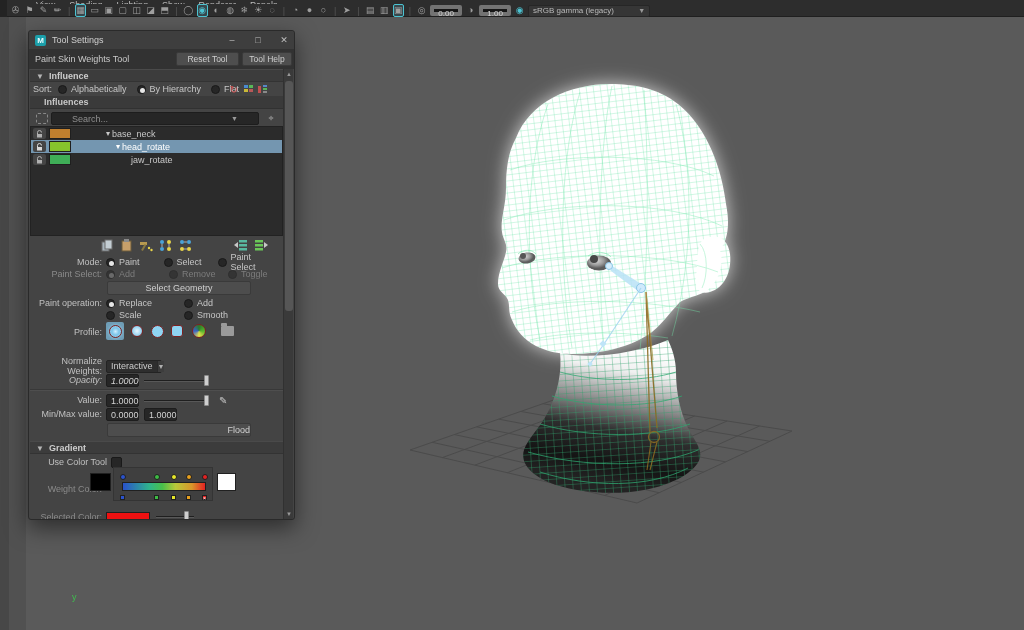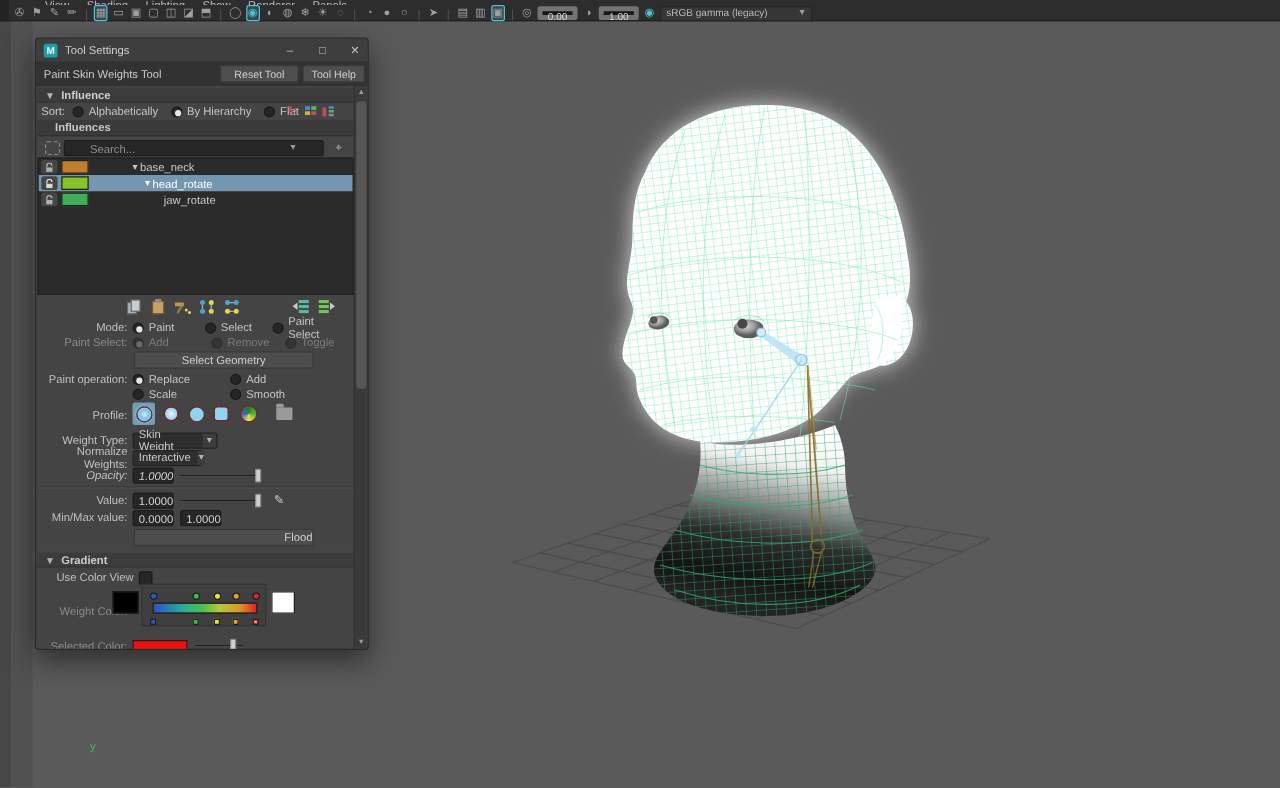--- a/index.html
+++ b/index.html
@@ -503,27 +503,20 @@
       <div class="brush" style="top:253px; left:139px;">
           <span class="bc bc4"></span>
         </div>
       <div class="brush" style="top:253px; left:161px;">
           <span class="bc bc5"></span>
         </div>
       <div class="brush" style="top:253px; left:189px;">
           <span class="folder"></span>
         </div>
 
-      <div class="row" style="top:276px; height:14px;">
-        <span class="lbl">Weight Type:</span>
-        <div class="drop" style="width:68px;">
-          <span class="txt">Skin Weight</span>
-          <span class="darr">▼</span>
-        </div>
-      </div>
       <div class="row" style="top:290px; height:14px;">
         <span class="lbl">Normalize Weights:</span>
         <div class="drop" style="width:56px;">
           <span class="txt">Interactive</span>
           <span class="darr">▼</span>
         </div>
       </div>
       <div class="row" style="top:304px; height:14px;font-style:italic;">
         <span class="lbl">Opacity:</span>
         <span class="nfield" style="width:33px;">1.0000</span>
@@ -550,21 +543,21 @@
         <span class="nfield" style="width:33px; margin-left:5px;">1.0000</span>
       </div>
 
       <div class="wbtn" style="top:354px;text-align:right;">Flood</div>
 
       <div class="sect-hdr" style="top:372px;">
         <span class="tri">▼</span><span>Gradient</span>
       </div>
 
       <div class="row" style="top:387px;">
-        <span class="lbl" style="width:82px;">Use Color View</span>
+        <span class="lbl" style="width:82px;">Use Color Tool</span>
         <span class="chk"></span>
       </div>
 
       <div class="row" style="top:414px;">
         <span class="lbl dim">Weight Color:</span>
       </div>
       <div class="wswatch" style="top: 404px; left: 61px; width: 21px; height: 18px; background: rgb(0, 0, 0);"></div>
       <div class="ramp-panel" style="top:398px; left:84px; width:100px; height:34px;">
         <div class="ramp-bar"></div>
         <span class="ramp-dot" style="left: 6px; background: rgb(42, 82, 204);"></span>

